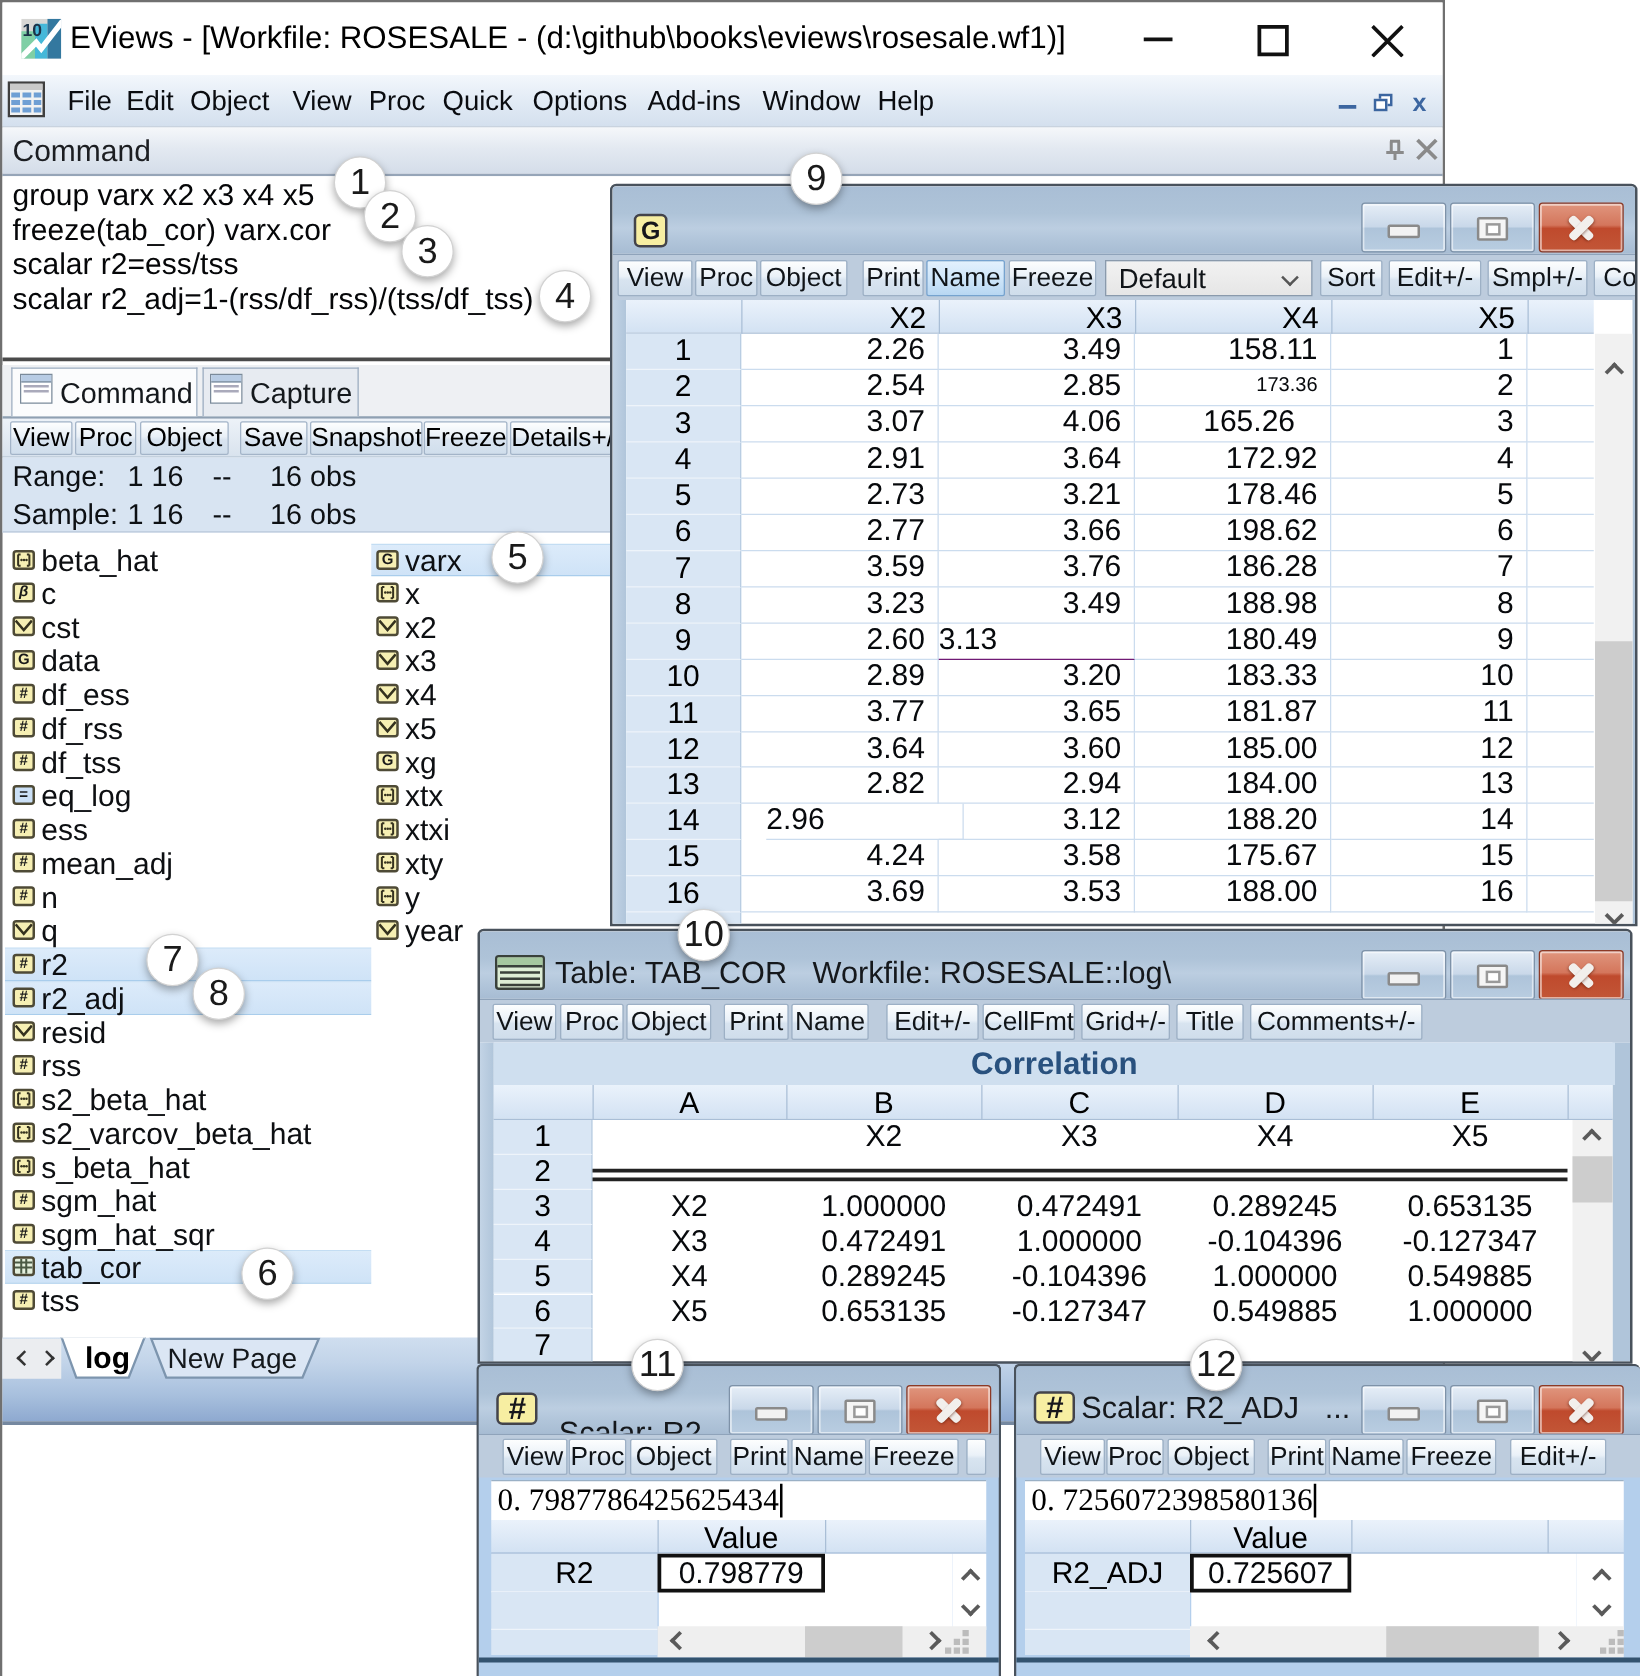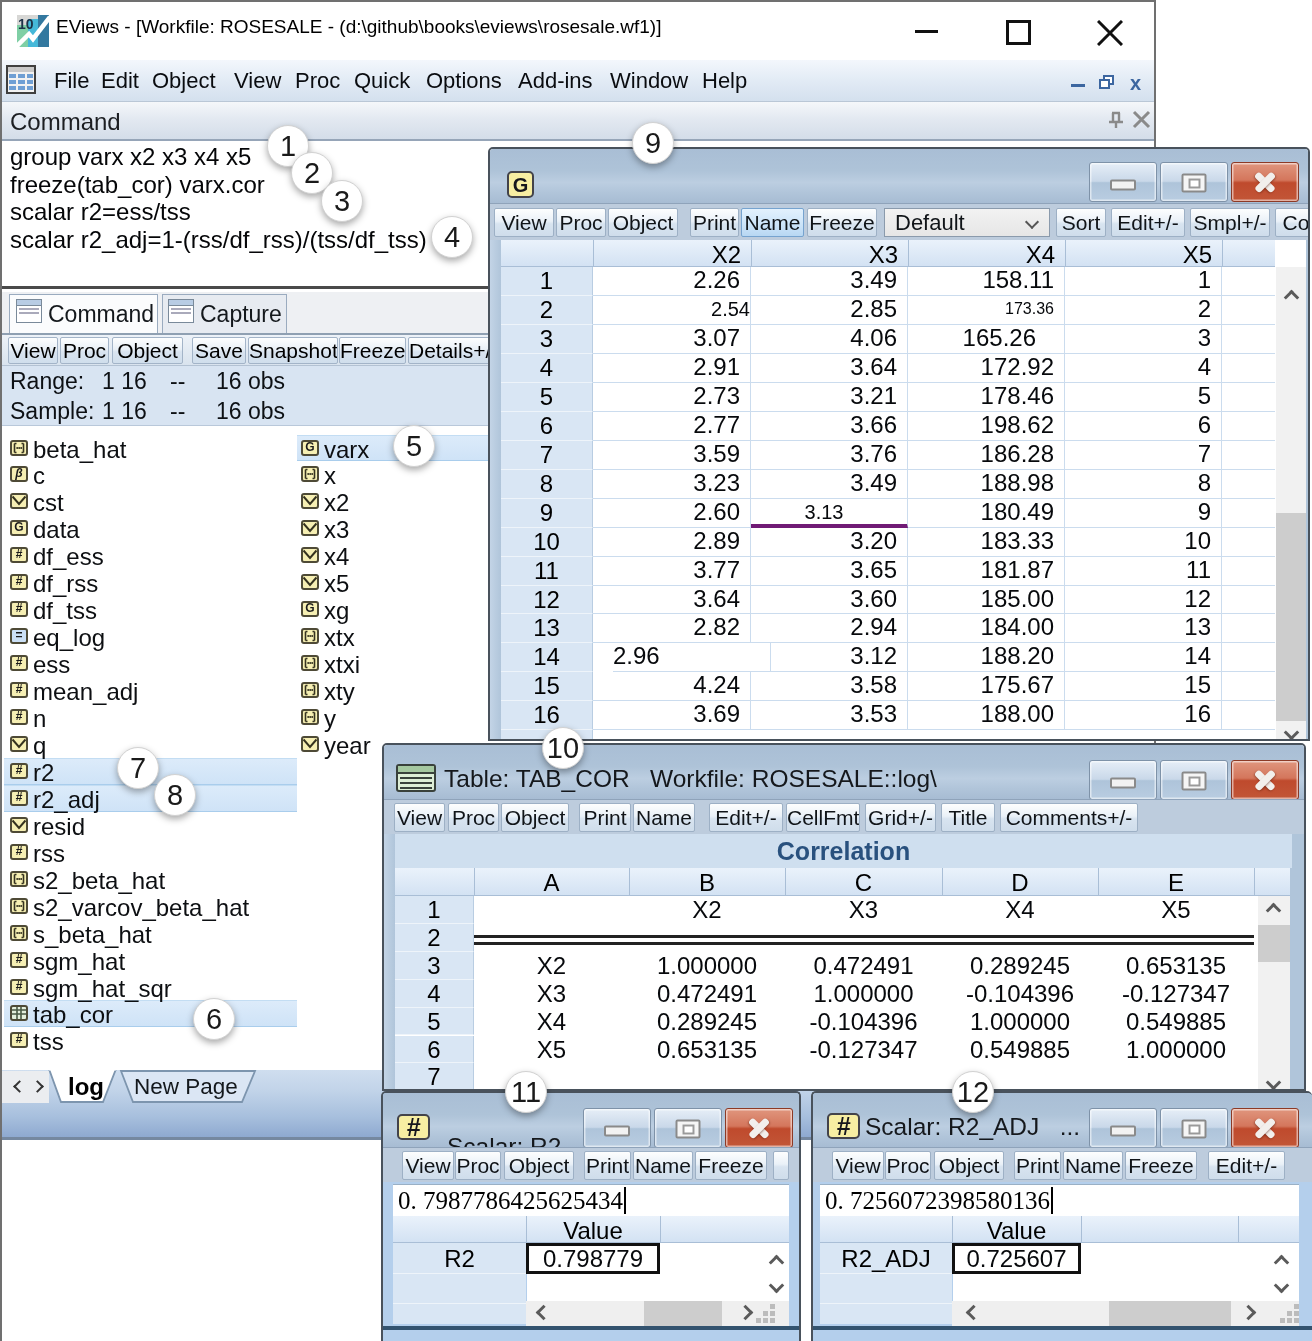--- a/index.html
+++ b/index.html
@@ -46,21 +46,21 @@
 .oi{position:absolute;width:18px;height:16px;background:#f6efb3;border:2px solid #4e4a36;border-radius:3px;
 font-size:12px;font-weight:bold;color:#1a1a1a;text-align:center;line-height:11.5px;}
 .lrow{position:absolute;font-size:24px;color:#0d0f12;white-space:nowrap;}
 .hlrow{position:absolute;background:linear-gradient(180deg,#dcebfa,#cfe3f7);border-top:1px solid #c3ddf3;border-bottom:1px solid #a9cdec;}
 </style></head>
 <body>
 
 <div class="abs" id="mainwin" style="left:0;top:0;width:1156px;height:1341px;border-left:2px solid #707070;border-top:2px solid #707070;border-right:2px solid #707070;background:#fff;">
 
  <div class="abs" style="left:0;top:0;width:100%;height:58px;background:#fff;"></div>
- <div class="abs" style="left:54px;top:14px;font-size:19px;color:#000;">EViews - [Workfile: ROSESALE - (d:\github\books\eviews\rosesale.wf1)]</div>
+ <div class="abs" style="left:54px;top:14px;font-size:25px;color:#000;">EViews - [Workfile: ROSESALE - (d:\github\books\eviews\rosesale.wf1)]</div>
 
  <svg class="abs" style="left:15px;top:13px;" width="32" height="32">
    <rect x="0" y="0" width="32" height="32" fill="#d7d7d5"></rect>
    <rect x="0" y="10" width="11" height="22" fill="#7fcfa5"></rect>
    <rect x="11" y="4" width="10" height="28" fill="#45b8d9"></rect>
    <rect x="21" y="0" width="11" height="32" fill="#33789f"></rect>
    <polyline points="-1,32 12,19 16,24 33,2" fill="none" stroke="#ffffff" stroke-width="4.5"></polyline>
    <text x="1" y="14" font-family="Liberation Sans" font-size="14" font-weight="bold" fill="#1d3247">10</text>
  </svg>
 
@@ -352,21 +352,21 @@
       <div class="abs" style="left:418px;top:91px;width:1px;height:27px;background:#a9bed6;"></div>
       <div class="abs" style="left:575px;top:91px;width:1px;height:27px;background:#a9bed6;"></div>
       <div class="abs" style="left:732px;top:91px;width:1px;height:27px;background:#a9bed6;"></div>
       <div class="abs" style="left:11px;top:118.2px;width:92px;height:28.94px;background:#d9e6f4;border-bottom:1px solid #eef4fa;border-right:1px solid #b9cde2;text-align:center;font-size:24px;line-height:28.94px;">1</div>
       <div class="abs" style="left:103px;top:118.2px;width:158px;height:28.94px;border-bottom:1px solid #cbdcee;border-right:1px solid #cbdcee;font-size:24px;line-height:26.94px;text-align:right;padding-right:10px;color:#07090c;">2.26</div>
       <div class="abs" style="left:261px;top:118.2px;width:157px;height:28.94px;border-bottom:1px solid #cbdcee;border-right:1px solid #cbdcee;font-size:24px;line-height:26.94px;text-align:right;padding-right:10px;color:#07090c;">3.49</div>
       <div class="abs" style="left:418px;top:118.2px;width:157px;height:28.94px;border-bottom:1px solid #cbdcee;border-right:1px solid #cbdcee;font-size:24px;line-height:26.94px;text-align:right;padding-right:10px;color:#07090c;">158.11</div>
       <div class="abs" style="left:575px;top:118.2px;width:157px;height:28.94px;border-bottom:1px solid #cbdcee;border-right:1px solid #cbdcee;font-size:24px;line-height:26.94px;text-align:right;padding-right:10px;color:#07090c;">1</div>
       <div class="abs" style="left:732px;top:118.2px;width:53px;height:28.94px;border-bottom:1px solid #cbdcee;"></div>
       <div class="abs" style="left:11px;top:147.14000000000001px;width:92px;height:28.94px;background:#d9e6f4;border-bottom:1px solid #eef4fa;border-right:1px solid #b9cde2;text-align:center;font-size:24px;line-height:28.94px;">2</div>
-      <div class="abs" style="left:103px;top:147.14000000000001px;width:158px;height:28.94px;border-bottom:1px solid #cbdcee;border-right:1px solid #cbdcee;font-size:20px;line-height:26.94px;text-align:right;color:#07090c;">2.54</div>
+      <div class="abs" style="left:103px;top:147.14000000000001px;width:158px;height:28.94px;border-bottom:1px solid #cbdcee;border-right:1px solid #cbdcee;font-size:24px;line-height:26.94px;text-align:right;padding-right:10px;color:#07090c;">2.54</div>
       <div class="abs" style="left:261px;top:147.14000000000001px;width:157px;height:28.94px;border-bottom:1px solid #cbdcee;border-right:1px solid #cbdcee;font-size:24px;line-height:26.94px;text-align:right;padding-right:10px;color:#07090c;">2.85</div>
       <div class="abs" style="left:418px;top:147.14000000000001px;width:157px;height:28.94px;border-bottom:1px solid #cbdcee;border-right:1px solid #cbdcee;font-size:16px;line-height:26.94px;text-align:right;padding-right:10px;color:#07090c;">173.36</div>
       <div class="abs" style="left:575px;top:147.14000000000001px;width:157px;height:28.94px;border-bottom:1px solid #cbdcee;border-right:1px solid #cbdcee;font-size:24px;line-height:26.94px;text-align:right;padding-right:10px;color:#07090c;">2</div>
       <div class="abs" style="left:732px;top:147.14000000000001px;width:53px;height:28.94px;border-bottom:1px solid #cbdcee;"></div>
       <div class="abs" style="left:11px;top:176.08px;width:92px;height:28.94px;background:#d9e6f4;border-bottom:1px solid #eef4fa;border-right:1px solid #b9cde2;text-align:center;font-size:24px;line-height:28.94px;">3</div>
       <div class="abs" style="left:103px;top:176.08px;width:158px;height:28.94px;border-bottom:1px solid #cbdcee;border-right:1px solid #cbdcee;font-size:24px;line-height:26.94px;text-align:right;padding-right:10px;color:#07090c;">3.07</div>
       <div class="abs" style="left:261px;top:176.08px;width:157px;height:28.94px;border-bottom:1px solid #cbdcee;border-right:1px solid #cbdcee;font-size:24px;line-height:26.94px;text-align:right;padding-right:10px;color:#07090c;">4.06</div>
       <div class="abs" style="left:418px;top:176.08px;width:157px;height:28.94px;border-bottom:1px solid #cbdcee;border-right:1px solid #cbdcee;font-size:24px;line-height:26.94px;text-align:right;padding-right:28px;color:#07090c;">165.26</div>
       <div class="abs" style="left:575px;top:176.08px;width:157px;height:28.94px;border-bottom:1px solid #cbdcee;border-right:1px solid #cbdcee;font-size:24px;line-height:26.94px;text-align:right;padding-right:10px;color:#07090c;">3</div>
       <div class="abs" style="left:732px;top:176.08px;width:53px;height:28.94px;border-bottom:1px solid #cbdcee;"></div>
@@ -395,21 +395,21 @@
       <div class="abs" style="left:575px;top:291.84000000000003px;width:157px;height:28.94px;border-bottom:1px solid #cbdcee;border-right:1px solid #cbdcee;font-size:24px;line-height:26.94px;text-align:right;padding-right:10px;color:#07090c;">7</div>
       <div class="abs" style="left:732px;top:291.84000000000003px;width:53px;height:28.94px;border-bottom:1px solid #cbdcee;"></div>
       <div class="abs" style="left:11px;top:320.78000000000003px;width:92px;height:28.94px;background:#d9e6f4;border-bottom:1px solid #eef4fa;border-right:1px solid #b9cde2;text-align:center;font-size:24px;line-height:28.94px;">8</div>
       <div class="abs" style="left:103px;top:320.78000000000003px;width:158px;height:28.94px;border-bottom:1px solid #cbdcee;border-right:1px solid #cbdcee;font-size:24px;line-height:26.94px;text-align:right;padding-right:10px;color:#07090c;">3.23</div>
       <div class="abs" style="left:261px;top:320.78000000000003px;width:157px;height:28.94px;border-bottom:1px solid #cbdcee;border-right:1px solid #cbdcee;font-size:24px;line-height:26.94px;text-align:right;padding-right:10px;color:#07090c;">3.49</div>
       <div class="abs" style="left:418px;top:320.78000000000003px;width:157px;height:28.94px;border-bottom:1px solid #cbdcee;border-right:1px solid #cbdcee;font-size:24px;line-height:26.94px;text-align:right;padding-right:10px;color:#07090c;">188.98</div>
       <div class="abs" style="left:575px;top:320.78000000000003px;width:157px;height:28.94px;border-bottom:1px solid #cbdcee;border-right:1px solid #cbdcee;font-size:24px;line-height:26.94px;text-align:right;padding-right:10px;color:#07090c;">8</div>
       <div class="abs" style="left:732px;top:320.78000000000003px;width:53px;height:28.94px;border-bottom:1px solid #cbdcee;"></div>
       <div class="abs" style="left:11px;top:349.72px;width:92px;height:28.94px;background:#d9e6f4;border-bottom:1px solid #eef4fa;border-right:1px solid #b9cde2;text-align:center;font-size:24px;line-height:28.94px;">9</div>
       <div class="abs" style="left:103px;top:349.72px;width:158px;height:28.94px;border-bottom:1px solid #cbdcee;border-right:1px solid #cbdcee;font-size:24px;line-height:26.94px;text-align:right;padding-right:10px;color:#07090c;">2.60</div>
-      <div class="abs" style="left:261px;top:349.72px;width:157px;height:28.94px;border-bottom:4px solid #701a75;border-right:1px solid #cbdcee;font-size:20px;line-height:26.94px;text-align:center;padding-right:10px;color:#07090c;">3.13</div>
+      <div class="abs" style="left:261px;top:349.72px;width:157px;height:28.94px;border-bottom:1px solid #701a75;border-right:1px solid #cbdcee;font-size:24px;line-height:26.94px;text-align:left;padding-right:10px;color:#07090c;">3.13</div>
       <div class="abs" style="left:418px;top:349.72px;width:157px;height:28.94px;border-bottom:1px solid #cbdcee;border-right:1px solid #cbdcee;font-size:24px;line-height:26.94px;text-align:right;padding-right:10px;color:#07090c;">180.49</div>
       <div class="abs" style="left:575px;top:349.72px;width:157px;height:28.94px;border-bottom:1px solid #cbdcee;border-right:1px solid #cbdcee;font-size:24px;line-height:26.94px;text-align:right;padding-right:10px;color:#07090c;">9</div>
       <div class="abs" style="left:732px;top:349.72px;width:53px;height:28.94px;border-bottom:1px solid #cbdcee;"></div>
       <div class="abs" style="left:11px;top:378.66px;width:92px;height:28.94px;background:#d9e6f4;border-bottom:1px solid #eef4fa;border-right:1px solid #b9cde2;text-align:center;font-size:24px;line-height:28.94px;">10</div>
       <div class="abs" style="left:103px;top:378.66px;width:158px;height:28.94px;border-bottom:1px solid #cbdcee;border-right:1px solid #cbdcee;font-size:24px;line-height:26.94px;text-align:right;padding-right:10px;color:#07090c;">2.89</div>
       <div class="abs" style="left:261px;top:378.66px;width:157px;height:28.94px;border-bottom:1px solid #cbdcee;border-right:1px solid #cbdcee;font-size:24px;line-height:26.94px;text-align:right;padding-right:10px;color:#07090c;">3.20</div>
       <div class="abs" style="left:418px;top:378.66px;width:157px;height:28.94px;border-bottom:1px solid #cbdcee;border-right:1px solid #cbdcee;font-size:24px;line-height:26.94px;text-align:right;padding-right:10px;color:#07090c;">183.33</div>
       <div class="abs" style="left:575px;top:378.66px;width:157px;height:28.94px;border-bottom:1px solid #cbdcee;border-right:1px solid #cbdcee;font-size:24px;line-height:26.94px;text-align:right;padding-right:10px;color:#07090c;">10</div>
       <div class="abs" style="left:732px;top:378.66px;width:53px;height:28.94px;border-bottom:1px solid #cbdcee;"></div>
       <div class="abs" style="left:11px;top:407.6px;width:92px;height:28.94px;background:#d9e6f4;border-bottom:1px solid #eef4fa;border-right:1px solid #b9cde2;text-align:center;font-size:24px;line-height:28.94px;">11</div>

